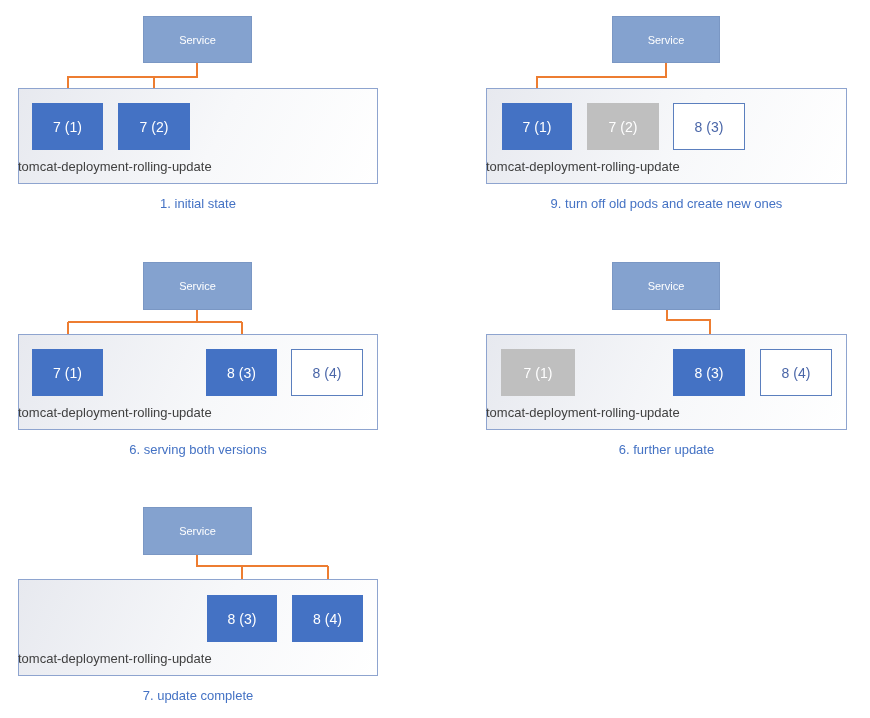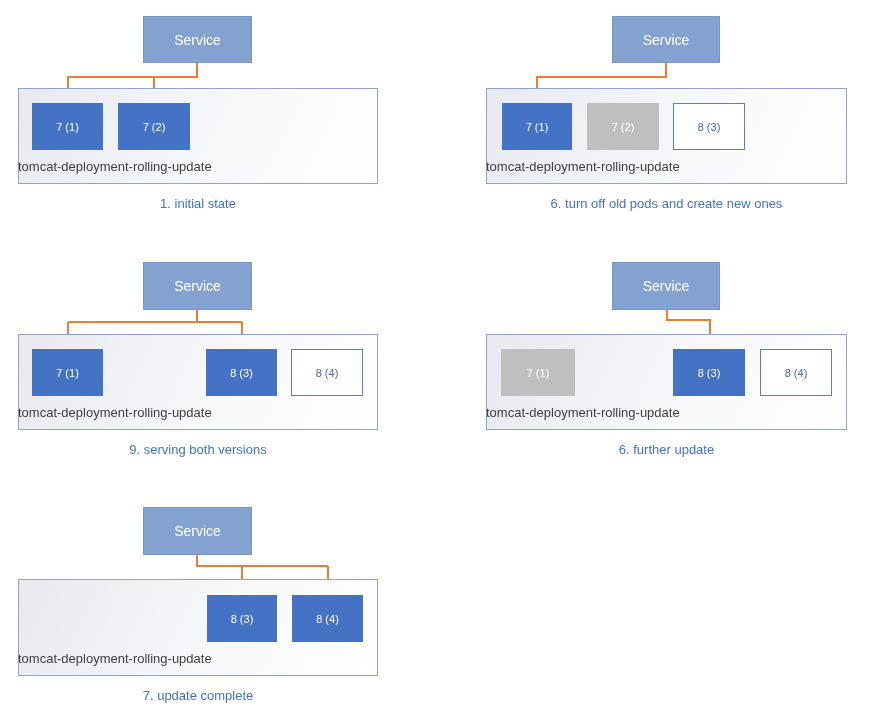--- a/index.html
+++ b/index.html
@@ -11,33 +11,33 @@
     height: 718px;
     background: #ffffff;
     overflow: hidden;
   }
   .panel { display: contents; }
   .service {
     position: absolute;
     background: #84A2CF;
     border: 1px solid #7A97C4;
     color: #FFFFFF;
-    font-size: 14px;
+    font-size: 11px;
     display: flex;
     align-items: center;
     justify-content: center;
   }
   .deployment {
     position: absolute;
     border: 1px solid #8EA4CF;
     background: linear-gradient(115deg, #E7E9EF 0%, #F7F8FA 55%, #FFFFFF 100%);
   }
   .pod {
     position: absolute;
-    font-size: 11px;
+    font-size: 14px;
     display: flex;
     align-items: center;
     justify-content: center;
   }
   .pod.active  { background: #4472C4; color: #FFFFFF; }
   .pod.stopped { background: #BFBFBF; color: #FFFFFF; }
   .pod.new     { background: #FFFFFF; color: #4A66A8; border: 1px solid #5B7FBE; }
   .dep-label {
     position: absolute;
     text-align: left;
@@ -125,40 +125,40 @@
     <div class="pod active" style="left:502px;top:103px;width:70px;height:47px">
       <span>7 (1)</span>
     </div>
     <div class="pod stopped" style="left:587px;top:103px;width:72px;height:47px">
       <span>7 (2)</span>
     </div>
     <div class="pod new" style="left:673px;top:103px;width:72px;height:47px">
       <span>8 (3)</span>
     </div>
     <div class="dep-label" style="left:486px;top:157px;width:361px">tomcat-deployment-rolling-update</div>
-    <div class="caption" style="left:486px;top:196px;width:361px">6. turn off old pods and create new ones</div>
+    <div class="caption" style="left:486px;top:196px;width:361px">9. turn off old pods and create new ones</div>
   </div>
 
   
   <div class="panel">
     <div class="service" style="left:143px;top:262px;width:109px;height:48px">
       <span>Service</span>
     </div>
     <div class="deployment" style="left:18px;top:334px;width:360px;height:96px"></div>
     <div class="pod active" style="left:32px;top:349px;width:71px;height:47px">
       <span>7 (1)</span>
     </div>
     <div class="pod active" style="left:206px;top:349px;width:71px;height:47px">
       <span>8 (3)</span>
     </div>
     <div class="pod new" style="left:291px;top:349px;width:72px;height:47px">
       <span>8 (4)</span>
     </div>
     <div class="dep-label" style="left:18px;top:403px;width:360px">tomcat-deployment-rolling-update</div>
-    <div class="caption" style="left:18px;top:442px;width:360px">9. serving both versions</div>
+    <div class="caption" style="left:18px;top:442px;width:360px">6. serving both versions</div>
   </div>
 
   
   <div class="panel">
     <div class="service" style="left:612px;top:262px;width:108px;height:48px">
       <span>Service</span>
     </div>
     <div class="deployment" style="left:486px;top:334px;width:361px;height:96px"></div>
     <div class="pod stopped" style="left:501px;top:349px;width:74px;height:47px">
       <span>7 (1)</span>

